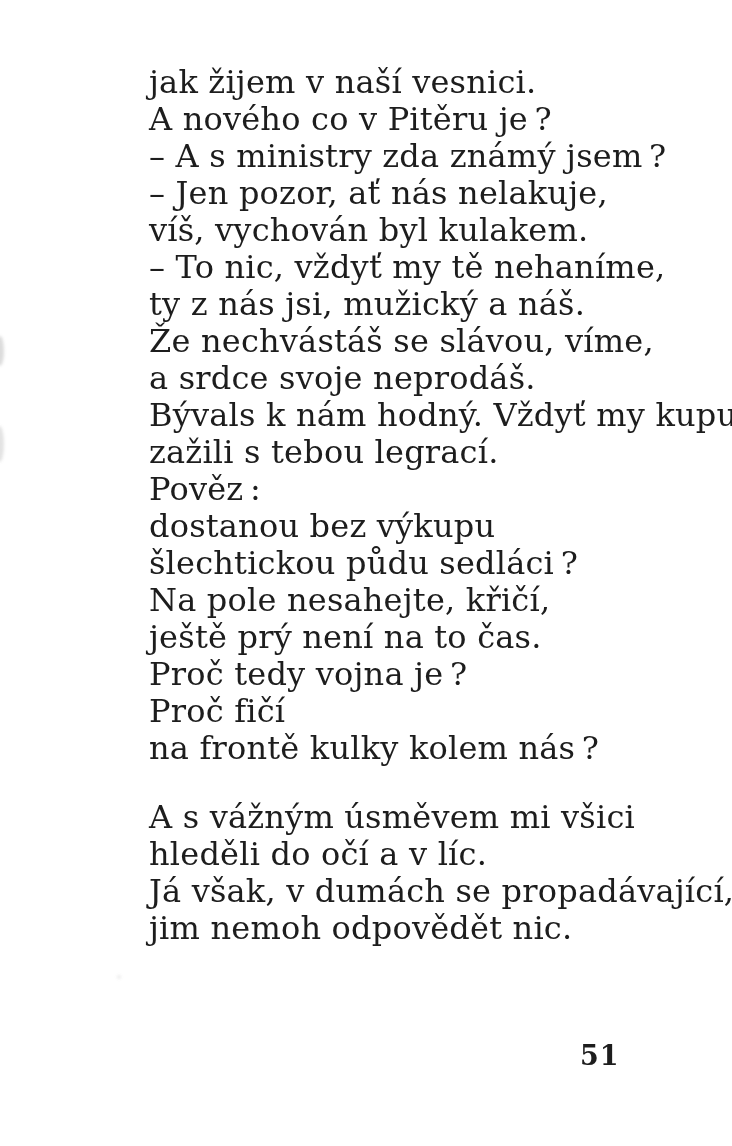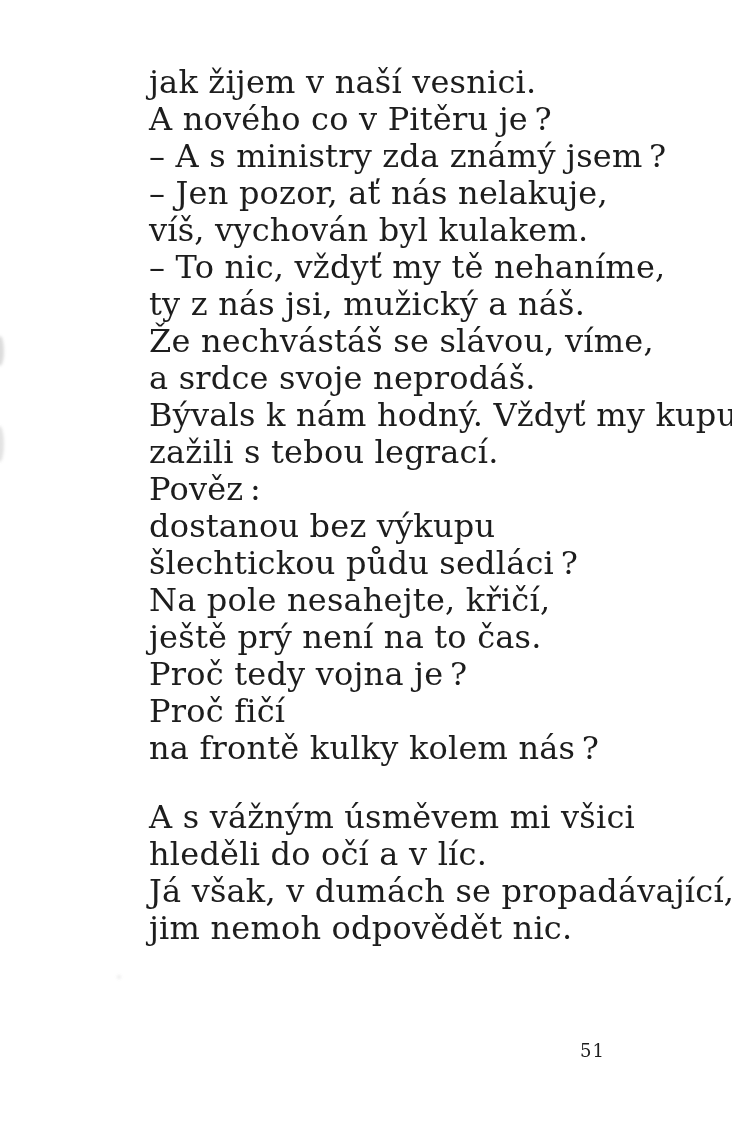--- a/index.html
+++ b/index.html
@@ -35,22 +35,22 @@
   .stanza + .stanza{
     margin-top:32px;
   }
   .line{
     height:37px;
   }
   .page-number{
     position:absolute;
     left:580px;
     top:1040px;
-    font-size:18px;
-    font-weight:normal;
+    font-size:27px;
+    font-weight:bold;
     letter-spacing:1px;
   }
   
   .scan-artifact{
     position:absolute;
     border-radius:50%;
     filter:blur(1.5px);
     pointer-events:none;
   }
   .scan-artifact.a1{

